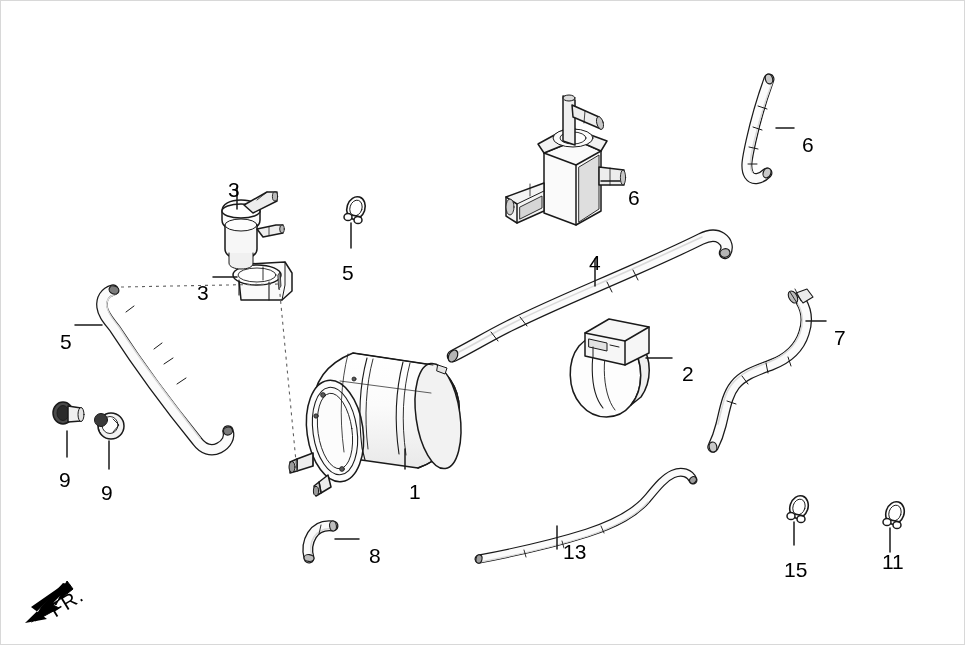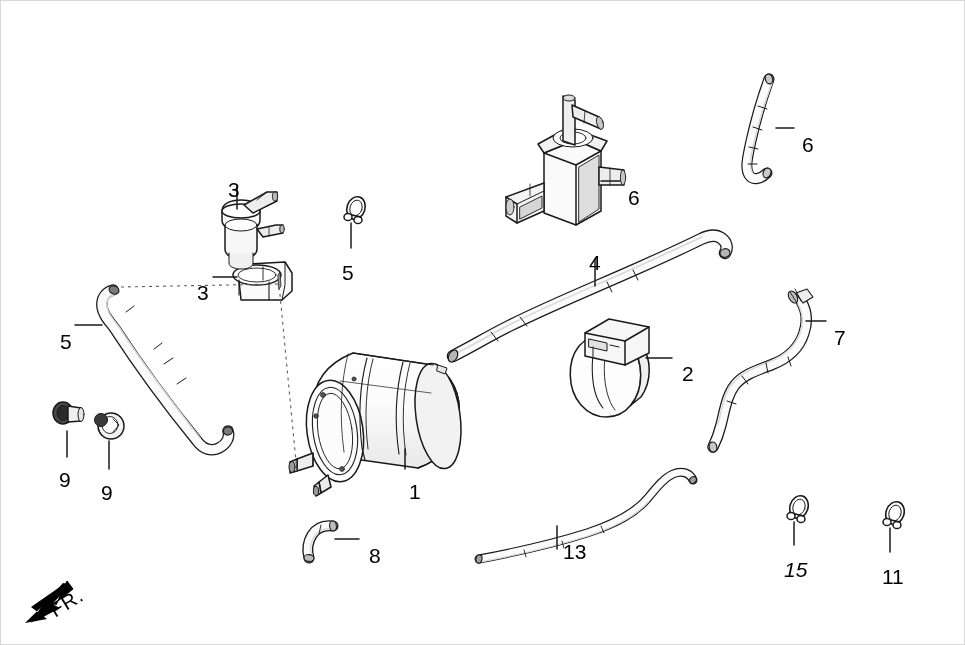--- a/index.html
+++ b/index.html
@@ -339,22 +339,22 @@
       <div class="lbl" style="left: 681px; top: 362px;">2</div>
       <div class="lbl" style="left: 196px; top: 281px;">3</div>
       <div class="lbl" style="left: 588px; top: 251px;">4</div>
       <div class="lbl" style="left: 59px; top: 330px;">5</div>
       <div class="lbl" style="left: 801px; top: 133px;">6</div>
       <div class="lbl" style="left: 833px; top: 326px;">7</div>
       <div class="lbl" style="left: 368px; top: 544px;">8</div>
       <div class="lbl" style="left: 58px; top: 468px;">9</div>
       <div class="lbl" style="left: 100px; top: 481px;">9</div>
       <div class="lbl" style="left: 627px; top: 186px;">6</div>
-      <div class="lbl" style="left: 881px; top: 565px; text-align: center;">11</div>
+      <div class="lbl" style="left: 881px; top: 550px; text-align: center;">11</div>
       <div class="lbl" style="left: 341px; top: 261px;">5</div>
       <div class="lbl" style="left: 550px; top: 540px; margin-left: 12px;">13</div>
       <div class="lbl" style="left: 227px; top: 178px;">3</div>
-      <div class="lbl" style="left: 783px; top: 558px; font-style: italic;">15</div>
+      <div class="lbl" style="left: 783px; top: 558px;">15</div>
     </div>
 
   <div class="fr-text" style="left:57px;top:598px;">FR.</div>
 
 </div>
 
 </body></html>

